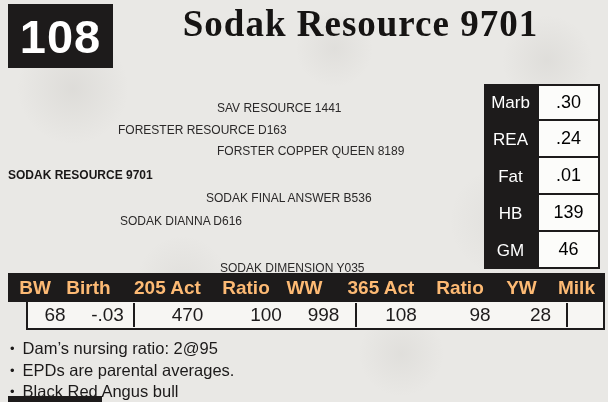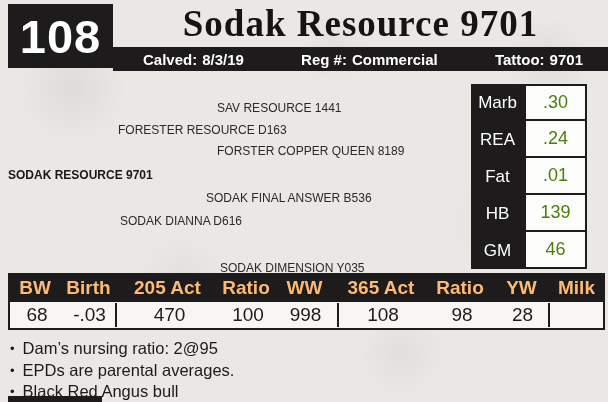--- a/index.html
+++ b/index.html
@@ -43,44 +43,44 @@
   
   .ped { position:absolute; font-size:12px; white-space:nowrap; color:#2b2929; }
   .ped-sire-sire { left:217px; top:101px; }
   .ped-sire      { left:118px; top:123px; }
   .ped-sire-dam  { left:217px; top:144px; }
   .ped-animal    { left:8px;   top:168px; font-weight:bold; color:#191717; }
   .ped-dam-sire  { left:206px; top:191px; }
   .ped-dam       { left:120px; top:214px; }
   .ped-dam-dam   { left:220px; top:236px;margin-top:25px; }
   
-  .epd { position:absolute; left:471px; top:84px; width:116px;border-radius:10px; }
+  .epd { position:absolute; left:484px; top:84px; width:116px;border-radius:10px; }
   .epd-row { display:flex; height:37px; }
   .epd-label {
     width:53px; background:#1d1b1b; color:#fff;
     display:flex; align-items:center; justify-content:center;
     font-size:17px; flex:0 0 53px;
   }
   .epd-value {
-    flex:1; background:#fcfcfa; color:#4d7c0f;
+    flex:1; background:#fcfcfa; color:#000000;
     border:2px solid #1d1b1b;
     display:flex; align-items:center; justify-content:center;
     font-size:18px; box-sizing:border-box;
   }
   .epd-row:not(:first-child) .epd-value { border-top:0; }
   
   .perf { position:absolute; left:8px; top:273px; width:597px; }
   .perf-header {
     display:flex; align-items:center; height:29px;
     background:#1d1b1b; color:#fdba74; font-weight:bold; font-size:19px;
   }
   .perf-values {
     display:flex; align-items:center; height:28px;
     background:#f7f6f3; font-size:19px; color:#1d1b1b;
-    border:2px solid #1d1b1b; border-top:0; box-sizing:border-box;
+    border:2px solid #1d1b1b; border-top:0; box-sizing:border-box;margin-left:18px;
   }
   .pc { text-align:center; box-sizing:border-box; flex:0 0 auto; }
   .pc:nth-child(1) { width:54px; }
   .pc:nth-child(2) { width:53px;text-align:center; }
   .pc:nth-child(3) { width:105px; }
   .pc:nth-child(4) { width:52px; }
   .pc:nth-child(5) { width:65px; }
   .pc:nth-child(6) { width:88px; }
   .pc:nth-child(7) { width:70px; }
   .pc:nth-child(8) { width:53px; }
@@ -101,34 +101,20 @@
 </style>
 </head>
 <body>
 
 <div class="page">
 
   <div class="lot-box">
     <span>108</span>
   </div>
   <h1 class="title">Sodak Resource 9701</h1>
-  <div class="info-bar">
-    <span class="info-item">
-      <span>Calved:</span>
-      <span>8/3/19</span>
-    </span>
-    <span class="info-item">
-      <span>Reg #:</span>
-      <span>Commercial</span>
-    </span>
-    <span class="info-item">
-      <span>Tattoo:</span>
-      <span>9701</span>
-    </span>
-  </div>
 
   <div class="ped ped-sire-sire">SAV RESOURCE 1441</div>
   <div class="ped ped-sire">FORESTER RESOURCE D163</div>
   <div class="ped ped-sire-dam">FORSTER COPPER QUEEN 8189</div>
   <div class="ped ped-animal">SODAK RESOURCE 9701</div>
   <div class="ped ped-dam-sire">SODAK FINAL ANSWER B536</div>
   <div class="ped ped-dam">SODAK DIANNA D616</div>
   <div class="ped ped-dam-dam">SODAK DIMENSION Y035</div>
 
   <div class="epd">

